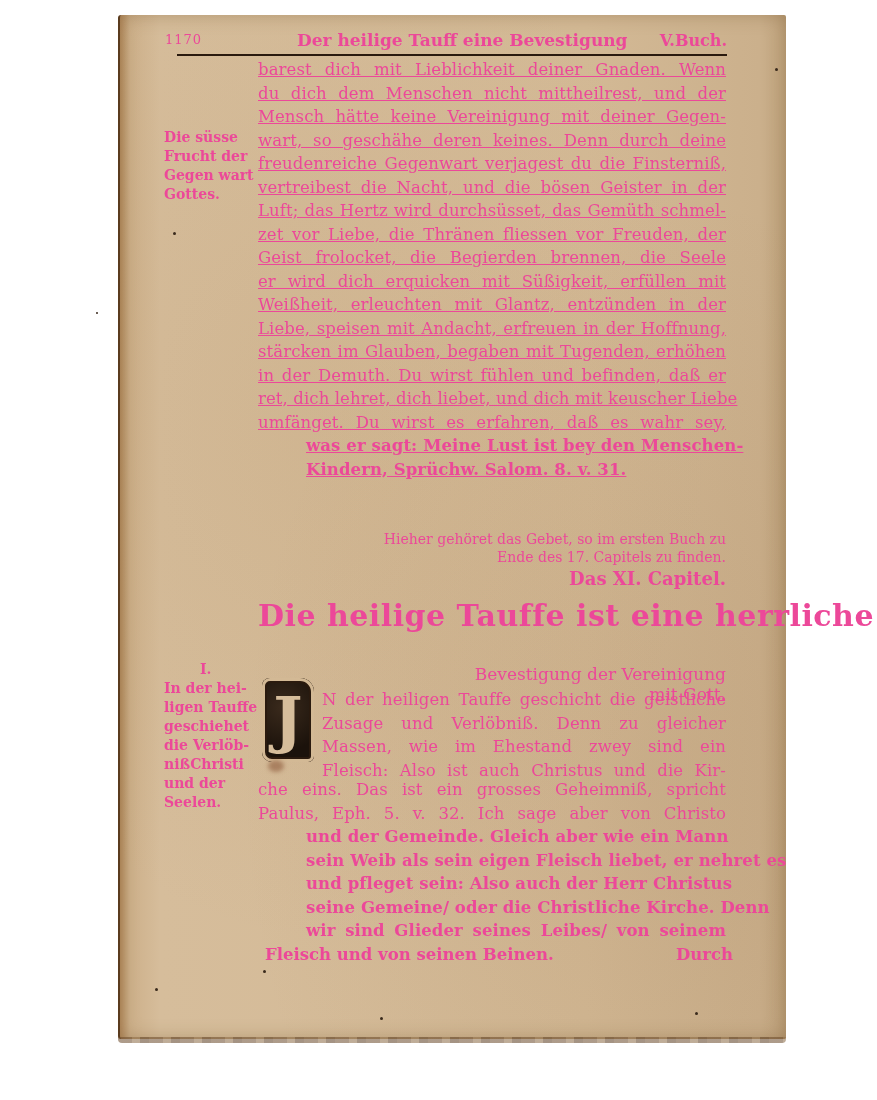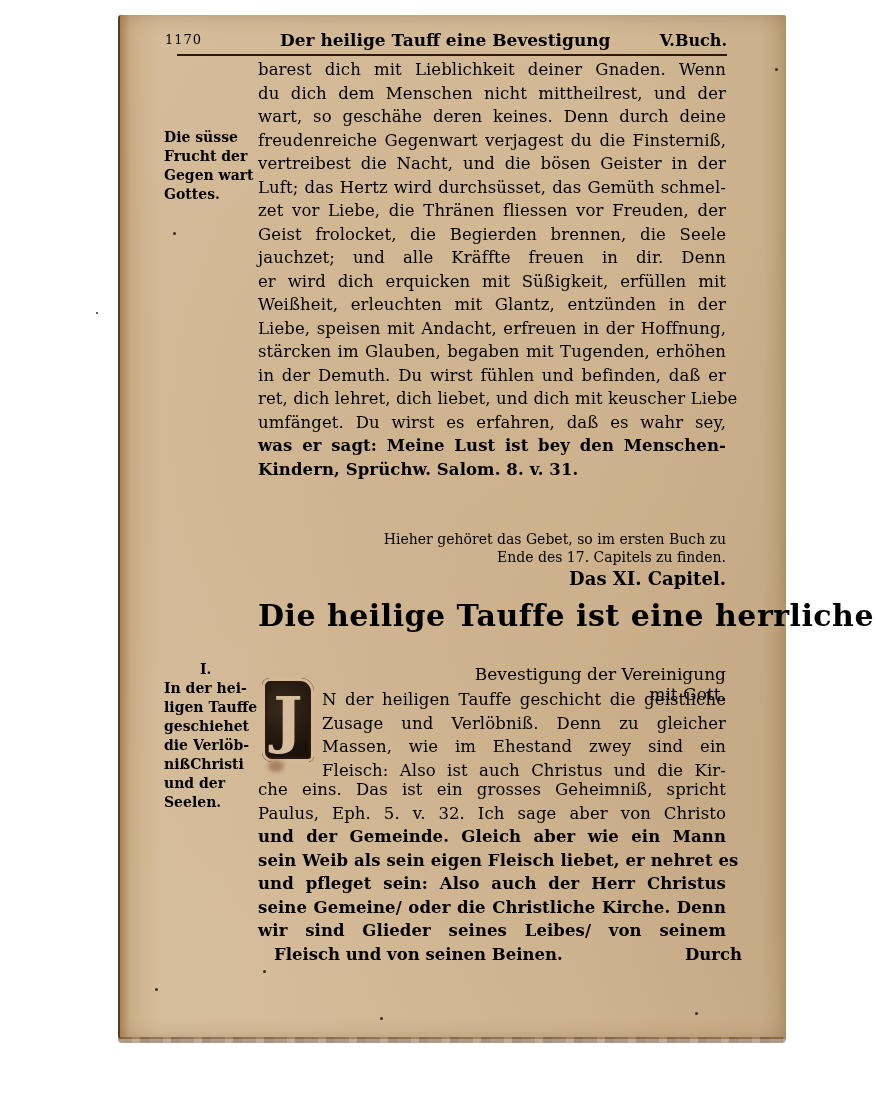--- a/index.html
+++ b/index.html
@@ -31,39 +31,39 @@
   .page::after {
     content: "";
     position: absolute;
     left: -2px; right: 0; bottom: -4px;
     height: 6px;
     background: repeating-linear-gradient(90deg, #6b4a2a 0 14px, #8b6a44 14px 22px, #5a3b1e 22px 31px);
     opacity: 0.55;
     border-radius: 0 0 4px 4px;
   }
   .ink {
-    color: #000000;
+    color: #ec4899;
   }
   .header {
     position: absolute;
     left: 165px;
     top: 30px;
     width: 562px;
     height: 26px;
   }
   .page-number {
     position: absolute;
     left: 0;
     top: 2px;
     font-size: 13px;
     letter-spacing: 1px;
   }
   .running-title {
     position: absolute;
-    left: 115px;
+    left: 132px;
     top: 0;
     font-size: 17px;
     font-weight: bold;
   }
   .book-label {
     position: absolute;
     right: 0;
     top: 1px;
     font-size: 16px;
     font-weight: bold;
@@ -85,21 +85,21 @@
     display: block;
     height: 23.5px;
     line-height: 23.5px;
     font-size: 16.5px;
     text-align: justify;
     text-align-last: justify;
     white-space: nowrap;
     letter-spacing: 0.1px;
   }
   .line.last { text-align-last: left; }
-  .line.bold { font-weight: bold; }
+  .line.bold { font-weight: bold; margin-left: 48px; }
   .margin-note {
     position: absolute;
     left: 164px;
     width: 94px;
     font-size: 14px;
     line-height: 19px;
     font-weight: bold;
   }
   .margin-note span { display: block; white-space: nowrap; }
   .center {
@@ -149,21 +149,21 @@
     filter: blur(2px);
   }
   .dot {
     position: absolute;
     width: 3px; height: 3px;
     border-radius: 50%;
     background: #3a2a1c;
   }
   .catchword-row {
     position: absolute;
-    left: 274px;
+    left: 265px;
     width: 468px;
     top: 943px;
     height: 24px;
     font-size: 16.5px;
     line-height: 24px;
     font-weight: bold;
   }
   .catchword-row .left { position: absolute; left: 0; }
   .catchword-row .right { position: absolute; right: 0; }
 </style>
@@ -180,30 +180,30 @@
 </div>
 
 <div class="margin-note ink" style="top:128px;">
   <span>Die süsse</span>
   <span>Frucht der</span>
   <span>Gegen wart</span>
   <span>Gottes.</span>
 </div>
 <div class="dot" style="left:173px; top:232px;"></div>
 
-<div class="body-text ink" style="top:58px;">
+<div class="body-text ink" style="top:58px;text-decoration:underline;">
   <span class="line">barest dich mit Lieblichkeit deiner Gnaden.  Wenn</span>
   <span class="line">du dich dem Menschen nicht mittheilrest, und der</span>
+  <span class="line">Mensch hätte keine Vereinigung mit deiner Gegen-</span>
   <span class="line">wart, so geschähe deren keines.  Denn durch deine</span>
   <span class="line">freudenreiche Gegenwart verjagest du die Finsterniß,</span>
   <span class="line">vertreibest die Nacht, und die bösen Geister in der</span>
   <span class="line">Luft; das Hertz wird durchsüsset, das Gemüth schmel-</span>
   <span class="line">zet vor Liebe, die Thränen fliessen vor Freuden, der</span>
   <span class="line">Geist frolocket, die Begierden brennen, die Seele</span>
-  <span class="line">jauchzet; und alle Kräffte freuen in dir.  Denn</span>
   <span class="line">er wird dich erquicken mit Süßigkeit, erfüllen mit</span>
   <span class="line">Weißheit, erleuchten mit Glantz, entzünden in der</span>
   <span class="line">Liebe, speisen mit Andacht, erfreuen in der Hoffnung,</span>
   <span class="line">stärcken im Glauben, begaben mit Tugenden, erhöhen</span>
   <span class="line">in der Demuth.  Du wirst fühlen und befinden, daß er</span>
   <span class="line">ret, dich lehret, dich liebet, und dich mit keuscher Liebe</span>
   <span class="line">umfänget.  Du wirst es erfahren, daß es wahr sey,</span>
   <span class="line bold">was er sagt: Meine Lust ist bey den Menschen-</span>
   <span class="line bold last">Kindern, Sprüchw. Salom. 8. v. 31.</span>
 </div>

